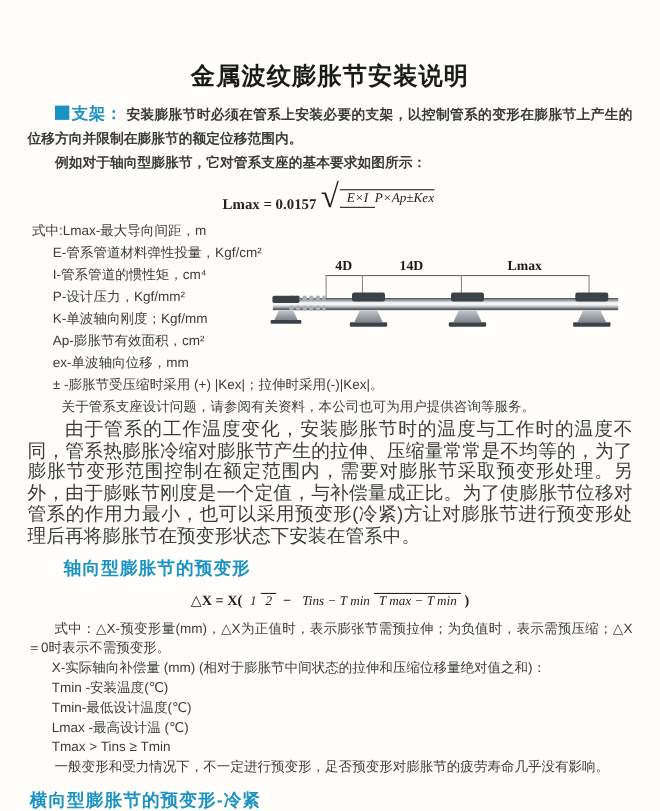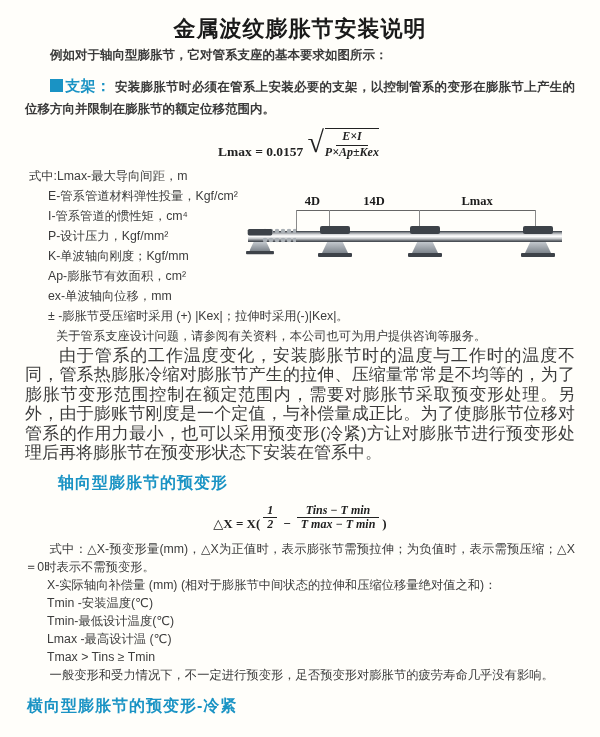--- a/index.html
+++ b/index.html
@@ -5,21 +5,21 @@
   * { margin:0; padding:0; box-sizing:border-box; }
   html,body { width:600px; }
   body {
     width:600px; height:737px;
     background:#fffefa;
     font-family:"Liberation Sans","DejaVu Sans",sans-serif;
     color:#3c3c3c;
     overflow:hidden;
     position:relative;
   }
-  .page { position:relative; width:600px; height:575px; }
+  .page { position:relative; width:600px; height:575px;margin-top:40px; }
 
   .doc-title {
     text-align:center;
     font-size:22px; font-weight:bold; color:#1a1a1a;
     letter-spacing:1px;
     padding-top:14px;
   }
 
   .para {
     margin:0 25px; font-size:12.5px; line-height:22px;
@@ -48,22 +48,22 @@
 
   
   .formula {
     display:flex; justify-content:center; align-items:flex-end;
     font-family:"Liberation Serif","DejaVu Serif",serif;
     color:#222; font-weight:bold; font-size:13.5px;
   }
   .formula.f-lmax { margin:8px 0 6px 0; }
   .formula.f-dx { margin:10px 0 8px 0; font-size:13px; }
   .frac {
-    display:inline-flex; flex-direction:column; align-items:center;
-    vertical-align:middle; font-style:italic; font-weight:bold;
+    display:inline-flex; flex-direction:row; align-items:center;
+    vertical-align:middle; font-style:italic; font-weight:normal;
     margin:0 3px; line-height:1.15; font-size:12px;
   }
   .frac .num { padding:0 4px; }
   .frac .den { border-top:1.2px solid #222; padding:0 4px; }
   .sqrt { display:inline-flex; align-items:center; margin-left:4px; }
   .radical {
     font-size:30px; font-weight:normal; line-height:0.9;
     transform:translateY(-2px); margin-right:-2px;
   }
   .underroot .num { border-bottom:1.2px solid #222; padding:1px 6px; }
@@ -115,25 +115,25 @@
   }
   .base { position:absolute; top:27px; left:1px; right:1px; height:4px; background:#3d4248; border-radius:1px; }
 </style>
 </head>
 <body>
 
 <div class="page">
 
   <div class="doc-title">金属波纹膨胀节安装说明</div>
 
-  <p class="para indent semibold">例如对于轴向型膨胀节，它对管系支座的基本要求如图所示：</p>
   <p class="para indent" style="margin-top:9px;">
     <span class="marker"></span><span class="sec-head-inline">支架：</span>
     <span class="semibold">安装膨胀节时必须在管系上安装必要的支架，以控制管系的变形在膨胀节上产生的位移方向并限制在膨胀节的额定位移范围内。</span>
   </p>
+  <p class="para indent semibold">例如对于轴向型膨胀节，它对管系支座的基本要求如图所示：</p>
 
   <div class="formula f-lmax">
     <span class="lhs">Lmax = 0.0157</span>
     <span class="sqrt">
       <span class="radical">√</span>
       <span class="frac underroot">
         <span class="num">E×I</span>
         <span>P×Ap±Kex</span>
       </span>
     </span>

